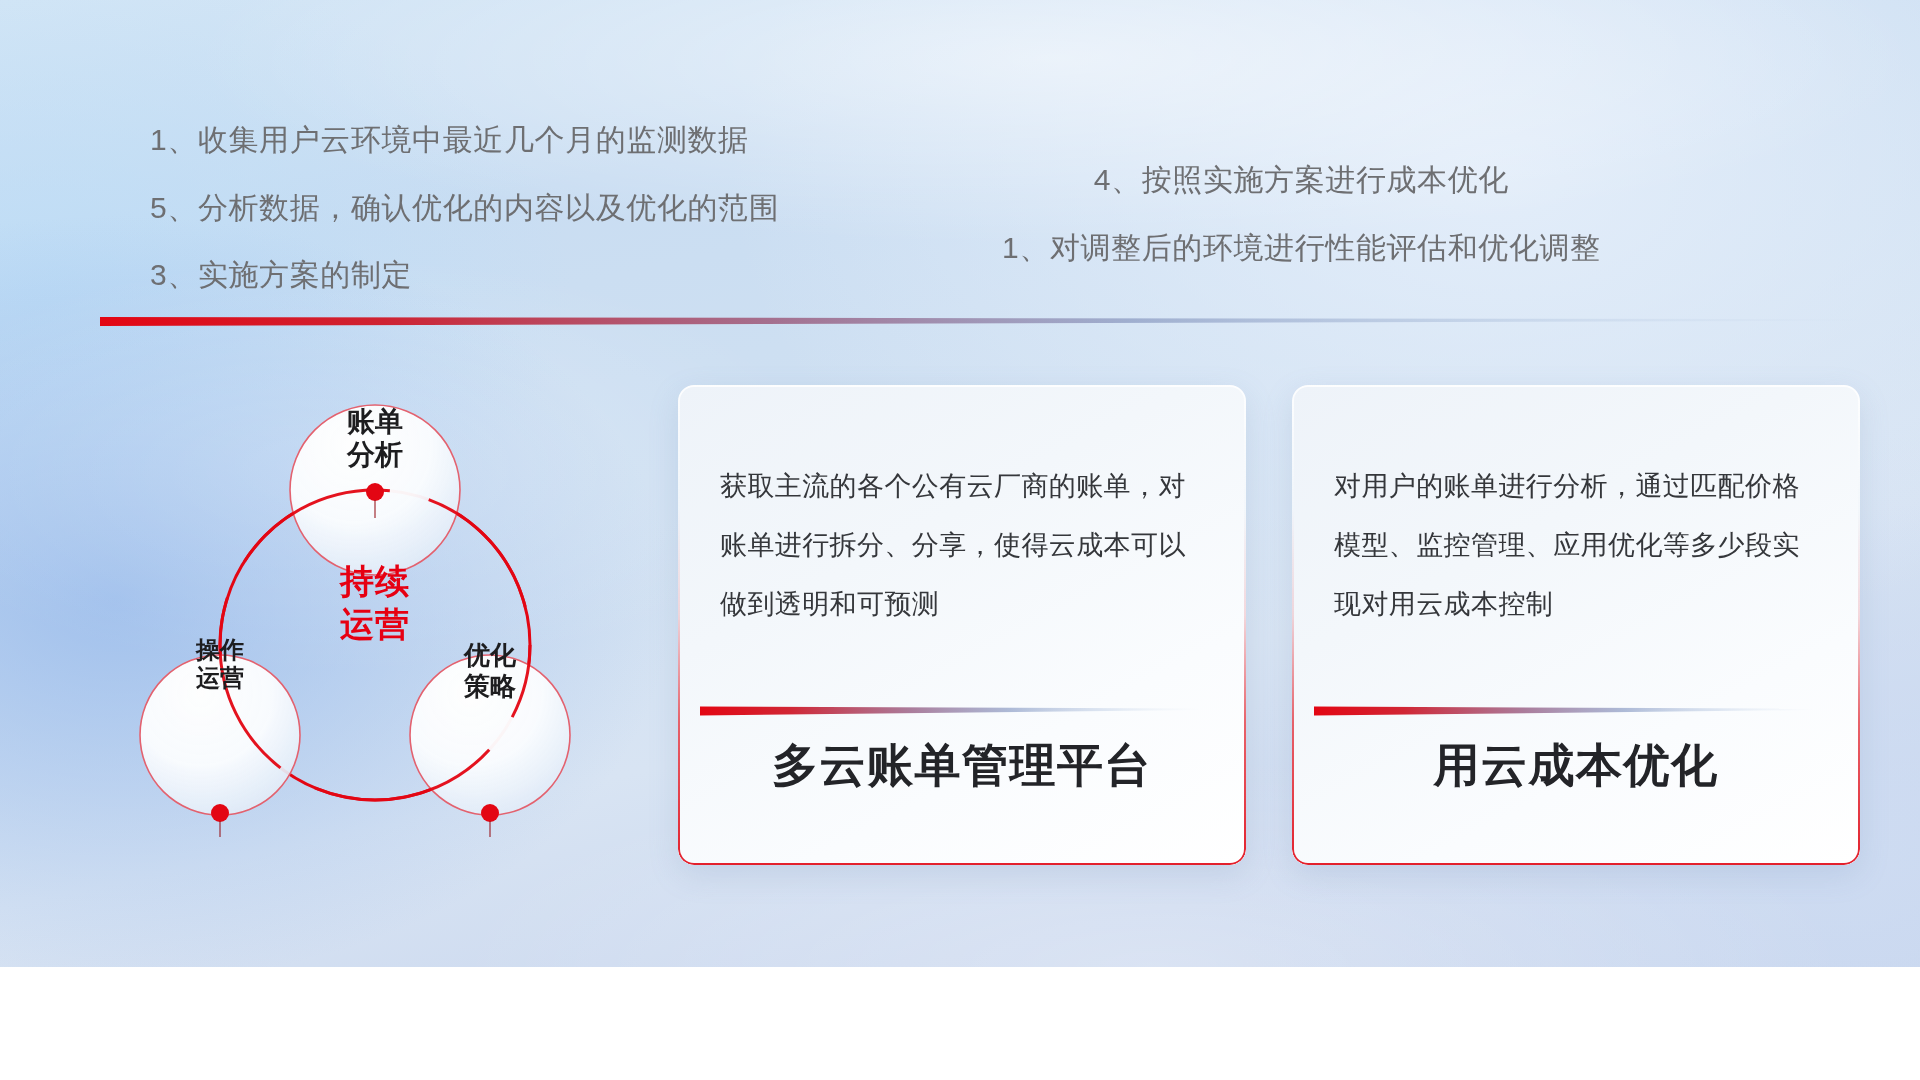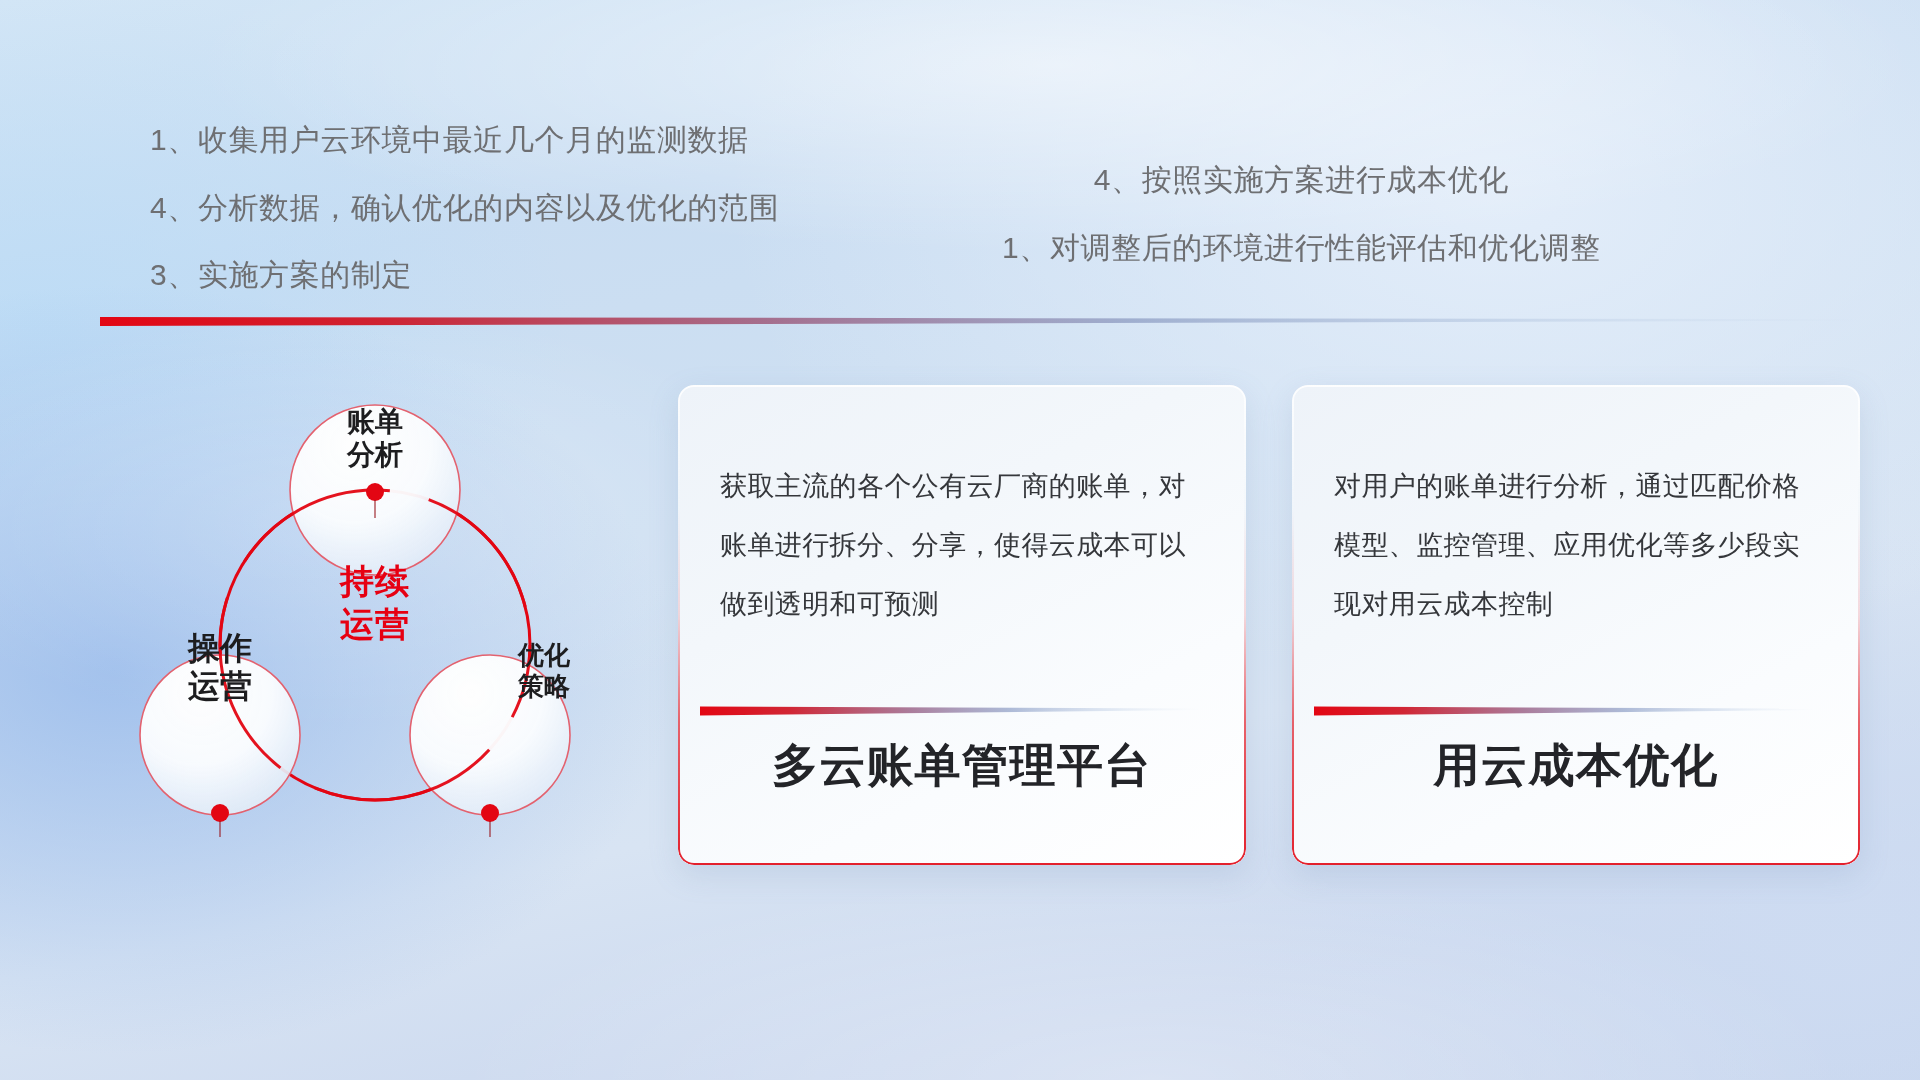--- a/index.html
+++ b/index.html
@@ -7,21 +7,21 @@
     padding: 0;
     width: 1920px;
     height: 1080px;
     overflow: hidden;
     font-family: "Liberation Sans", "DejaVu Sans", sans-serif;
   }
 
   #stage {
     position: relative;
     width: 1920px;
-    height: 1080px;
+    height: 967px;
     overflow: hidden;
     background:
       radial-gradient(ellipse 900px 620px at 6% 62%, rgba(150,185,235,0.80) 0%, rgba(150,185,235,0.0) 62%),
       radial-gradient(ellipse 820px 520px at 2% 30%, rgba(188,220,246,0.85) 0%, rgba(188,220,246,0.0) 65%),
       radial-gradient(ellipse 1100px 700px at 78% 18%, rgba(228,238,250,0.95) 0%, rgba(228,238,250,0.0) 70%),
       radial-gradient(ellipse 900px 600px at 96% 88%, rgba(206,220,242,0.9) 0%, rgba(206,220,242,0.0) 70%),
       linear-gradient(168deg, #d3e6f6 0%, #c9ddf2 22%, #cfe0f2 45%, #d8e4f3 66%, #ccd9ef 84%, #c5d3ec 100%);
   }
 
   
@@ -78,22 +78,22 @@
   .node-label {
     position: absolute;
     text-align: center;
     color: #1d1d1f;
     font-weight: 700;
     line-height: 1.18;
     white-space: pre;
     pointer-events: none;
   }
   #label-billing  { left: 205px; top: 55px;  width: 160px; font-size: 28px; }
-  #label-ops      { left: 50px;  top: 280px; width: 160px; font-size: 32px; }
-  #label-strategy { left: 320px; top: 290px; width: 160px; font-size: 26px; text-align: right; }
+  #label-ops      { left: 50px;  top: 286px; width: 160px; font-size: 24px; }
+  #label-strategy { left: 320px; top: 290px; width: 160px; font-size: 26px; }
   #label-center {
     left: 185px;
     top: 175px;
     width: 200px;
     font-size: 34px;
     color: #e60012;
     font-weight: 700;
     line-height: 1.25;
     letter-spacing: 1px;
     margin-top: 35px;
@@ -163,21 +163,21 @@
     letter-spacing: 1.5px;
   }
 </style>
 </head>
 <body>
 
 <div id="stage">
 
   <div class="bullets" id="bullets-left">
     <div class="bullet-line">1、收集用户云环境中最近几个月的监测数据</div>
-    <div class="bullet-line">4、分析数据，确认优化的内容以及优化的范围</div>
+    <div class="bullet-line">5、分析数据，确认优化的内容以及优化的范围</div>
     <div class="bullet-line">3、实施方案的制定</div>
   </div>
 
   <div class="bullets" id="bullets-right">
     <div class="bullet-line">4、按照实施方案进行成本优化</div>
     <div class="bullet-line">1、对调整后的环境进行性能评估和优化调整</div>
   </div>
 
   <div class="taper-wrap" id="main-divider">
     <svg class="taper" viewBox="0 0 1780 14" preserveAspectRatio="none">

